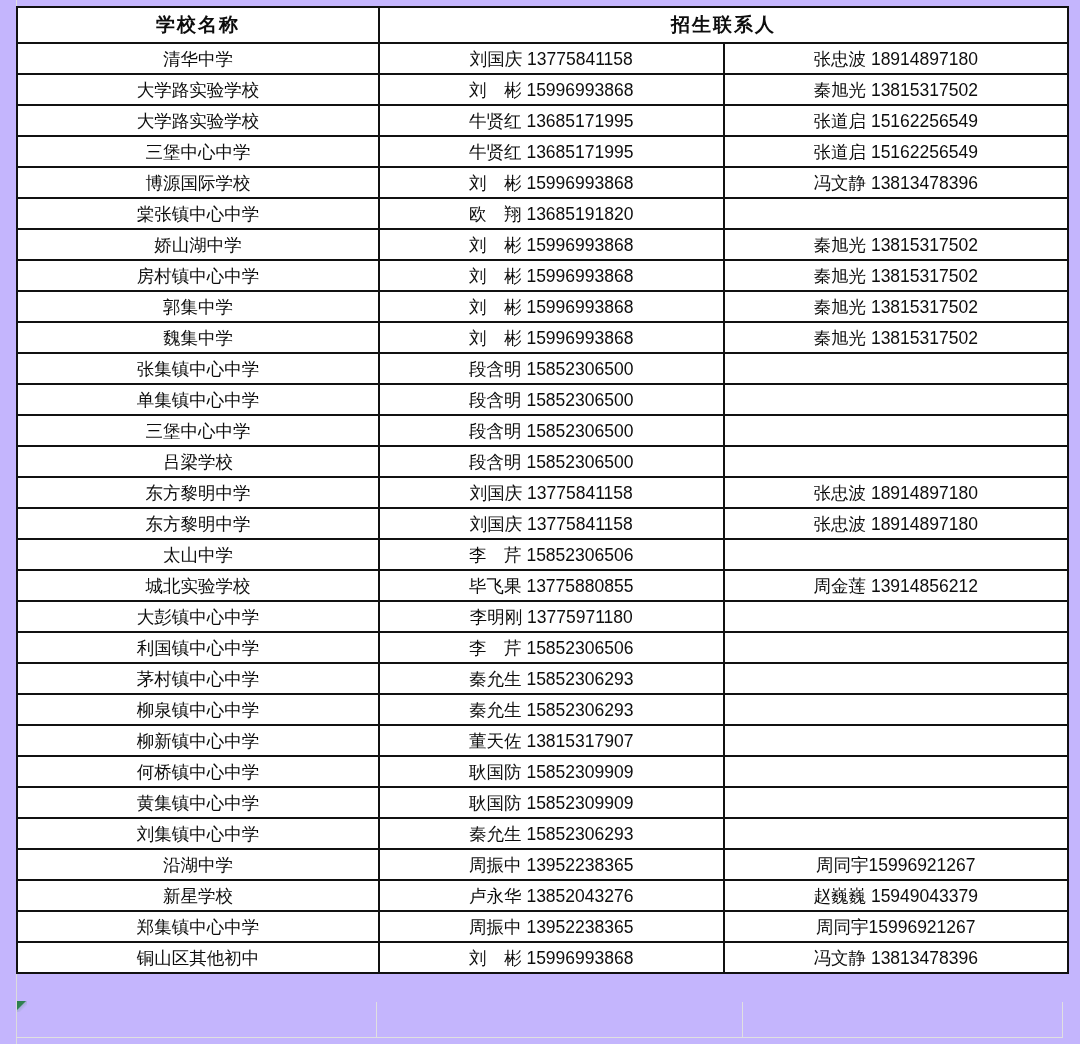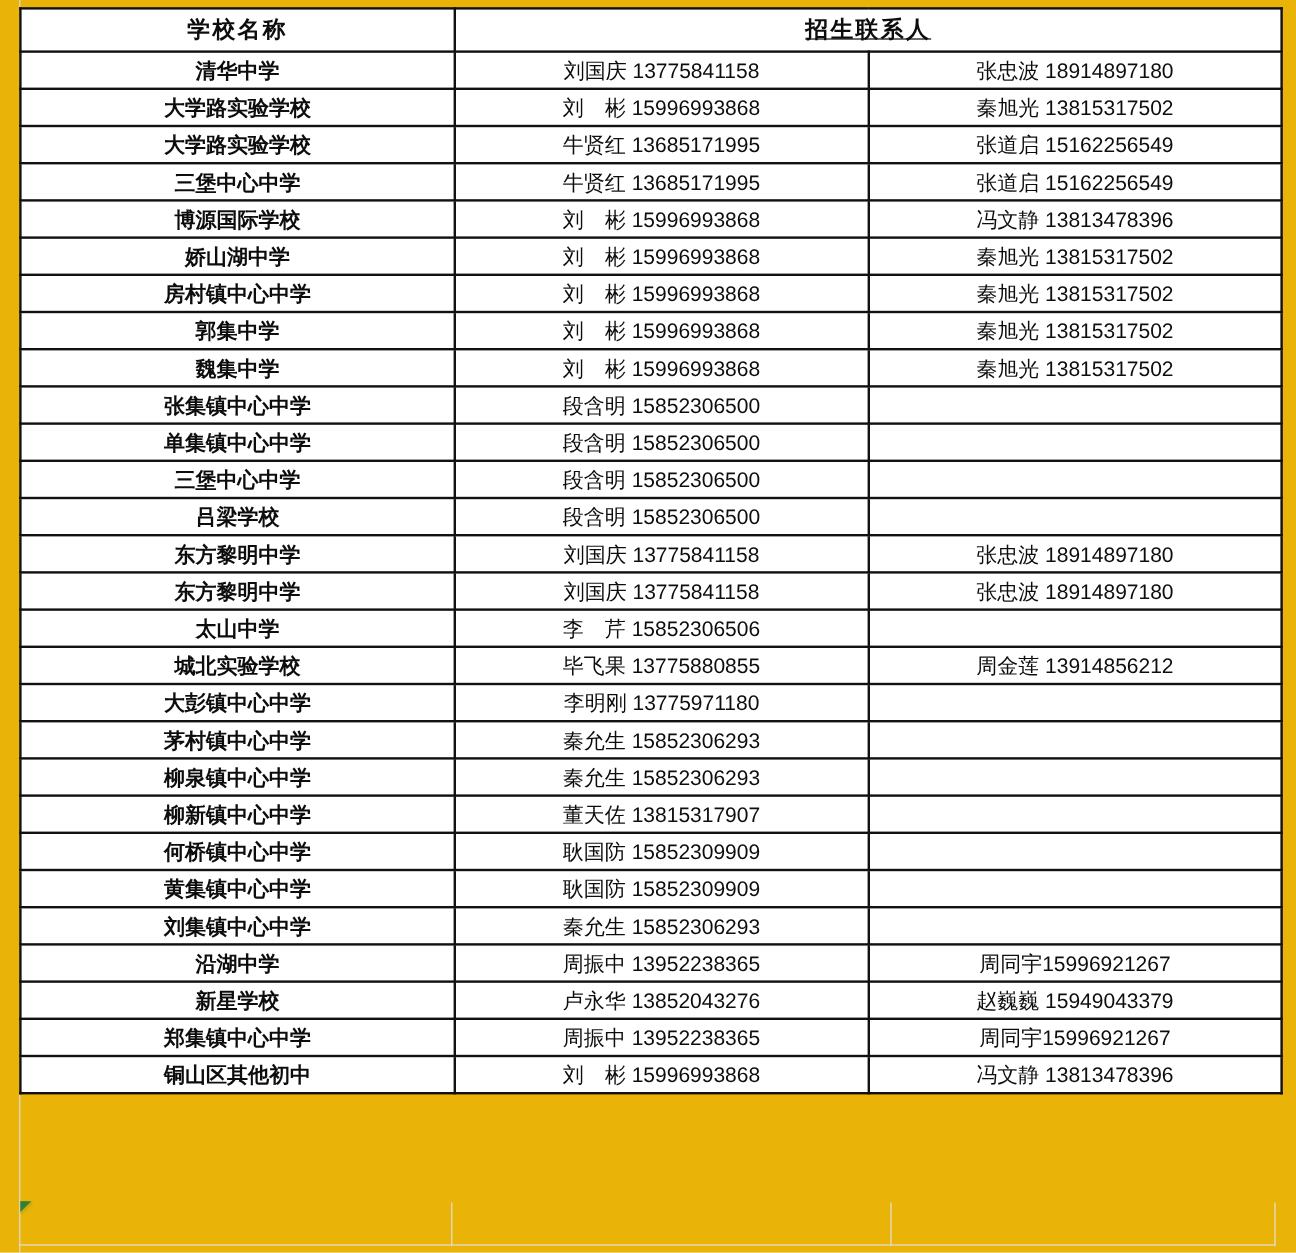--- a/index.html
+++ b/index.html
@@ -11,21 +11,21 @@
     width: 1080px;
     height: 1044px;
     overflow: hidden;
     font-family: "Liberation Sans", "DejaVu Sans", sans-serif;
   }
 
   #sheet {
     position: relative;
     width: 1080px;
     height: 1044px;
-    background: #eab308;
+    background: #c4b5fd;
   }
 
   table.tbl {
     position: absolute;
     left: 16px;
     top: 6px;
     width: 1047px;
     border-collapse: collapse;
     table-layout: fixed;
   }
@@ -48,26 +48,26 @@
     letter-spacing: 2px;
     border-color: #111111;
   }
 
   tbody td {
     height: 29px;
     font-size: 17.5px;
     white-space: nowrap;
   }
 
-  td.c-school { width: 360px; font-weight: bold; }
+  td.c-school { width: 360px; }
   td.c-ct1    { width: 366px; }
   td.c-ct2    { width: 321px; }
 
   th.h-school { width: 360px; }
-  th.h-contact { width: 687px; text-decoration: underline; }
+  th.h-contact { width: 687px; }
 
   
   .blank-row {
     position: absolute;
     left: 16px;
     top: 1002px;
     width: 1047px;
     height: 36px;
     border-bottom: 1px solid #e0e0e0;
     border-right: 1px solid #e0e0e0;
@@ -154,20 +154,25 @@
           <td class="c-school">三堡中心中学</td>
           <td class="c-ct1">牛贤红 13685171995</td>
           <td class="c-ct2">张道启 15162256549</td>
         </tr>
         <tr>
           <td class="c-school">博源国际学校</td>
           <td class="c-ct1">刘　彬 15996993868</td>
           <td class="c-ct2">冯文静 13813478396</td>
         </tr>
         <tr>
+          <td class="c-school">棠张镇中心中学</td>
+          <td class="c-ct1">欧　翔 13685191820</td>
+          <td class="c-ct2"></td>
+        </tr>
+        <tr>
           <td class="c-school">娇山湖中学</td>
           <td class="c-ct1">刘　彬 15996993868</td>
           <td class="c-ct2">秦旭光 13815317502</td>
         </tr>
         <tr>
           <td class="c-school">房村镇中心中学</td>
           <td class="c-ct1">刘　彬 15996993868</td>
           <td class="c-ct2">秦旭光 13815317502</td>
         </tr>
         <tr>
@@ -219,20 +224,25 @@
           <td class="c-school">城北实验学校</td>
           <td class="c-ct1">毕飞果 13775880855</td>
           <td class="c-ct2">周金莲 13914856212</td>
         </tr>
         <tr>
           <td class="c-school">大彭镇中心中学</td>
           <td class="c-ct1">李明刚 13775971180</td>
           <td class="c-ct2"></td>
         </tr>
         <tr>
+          <td class="c-school">利国镇中心中学</td>
+          <td class="c-ct1">李　芹 15852306506</td>
+          <td class="c-ct2"></td>
+        </tr>
+        <tr>
           <td class="c-school">茅村镇中心中学</td>
           <td class="c-ct1">秦允生 15852306293</td>
           <td class="c-ct2"></td>
         </tr>
         <tr>
           <td class="c-school">柳泉镇中心中学</td>
           <td class="c-ct1">秦允生 15852306293</td>
           <td class="c-ct2"></td>
         </tr>
         <tr>

